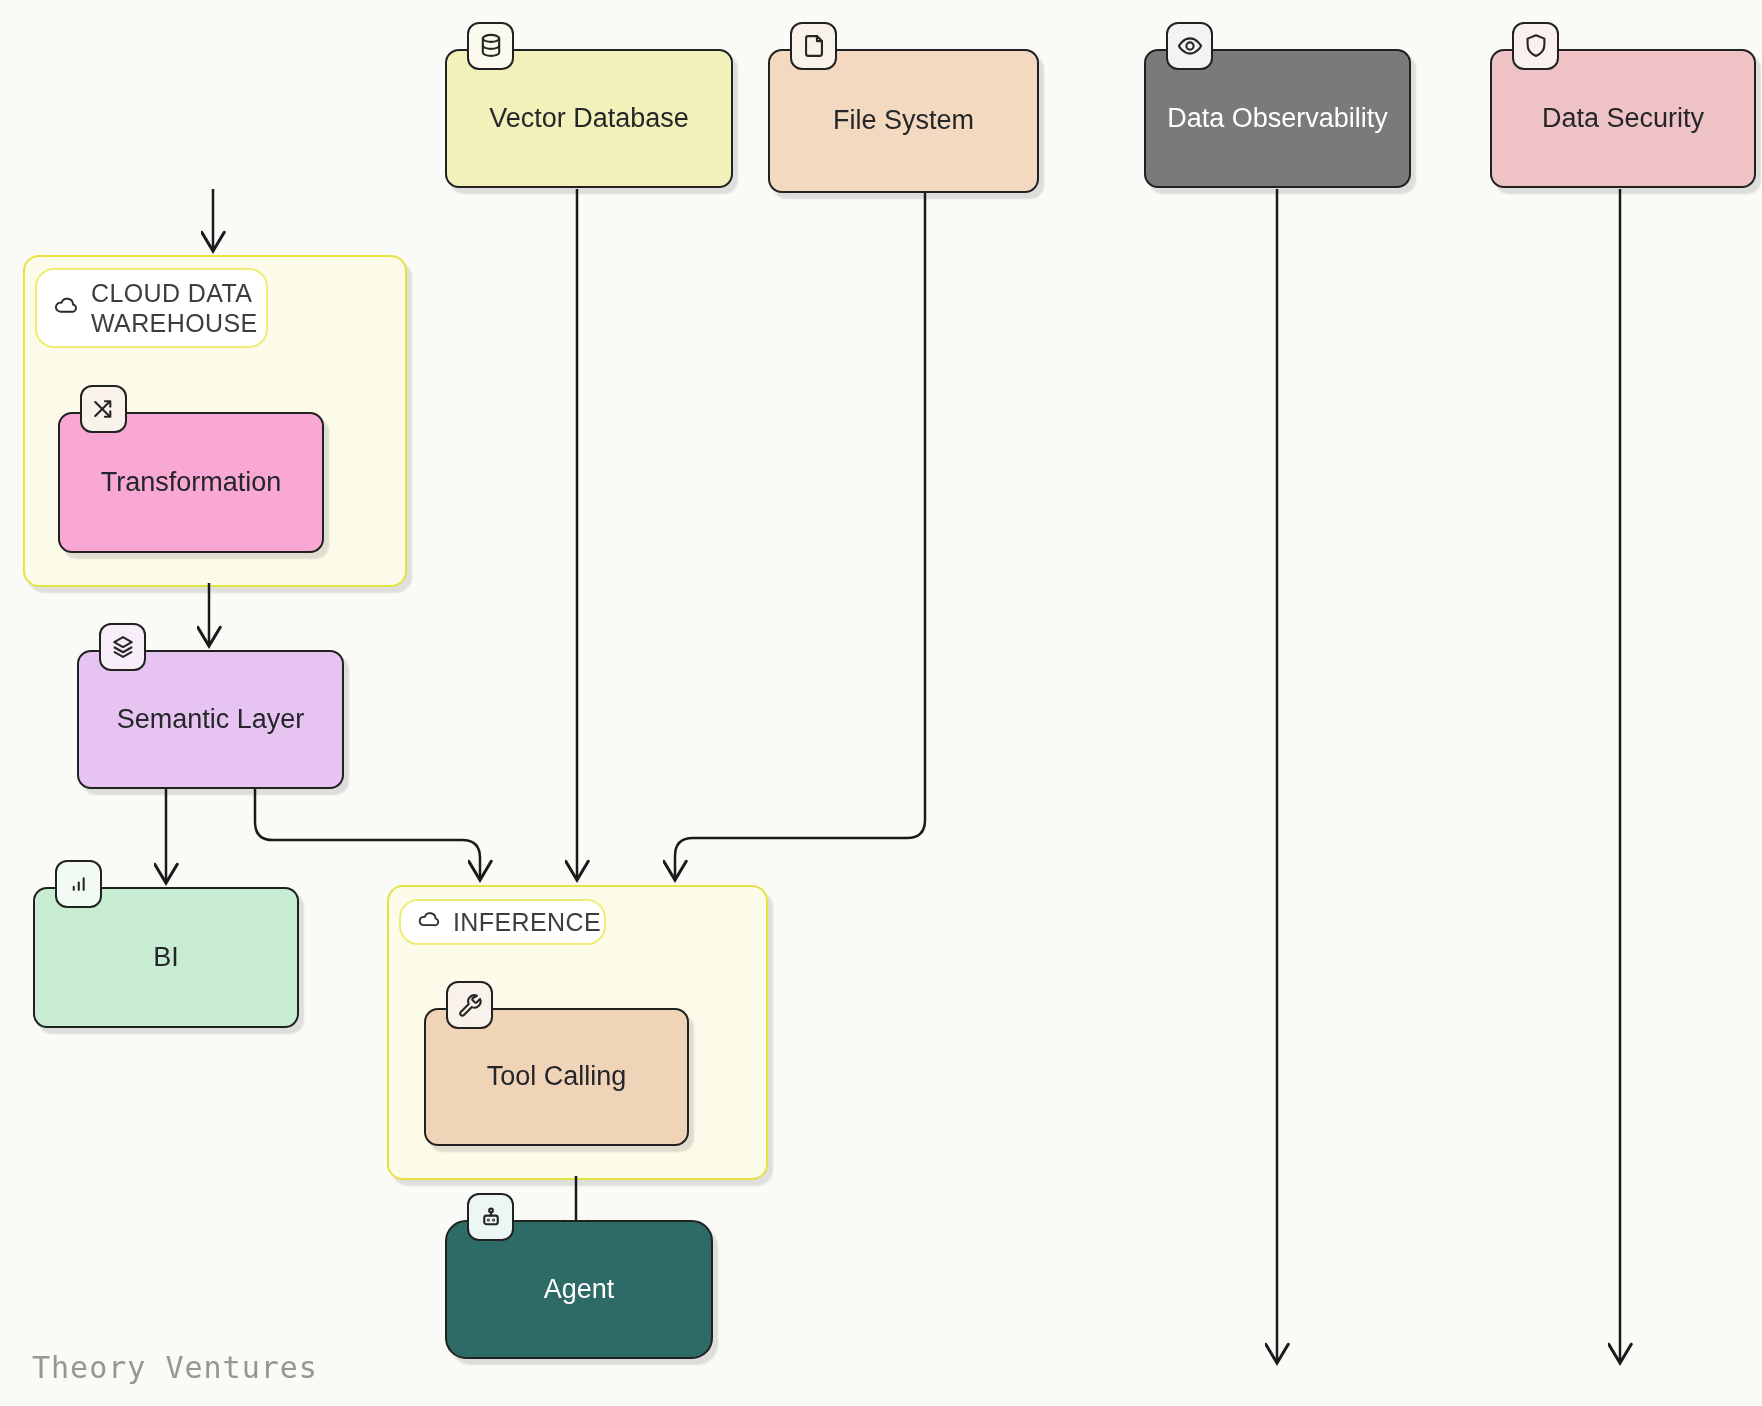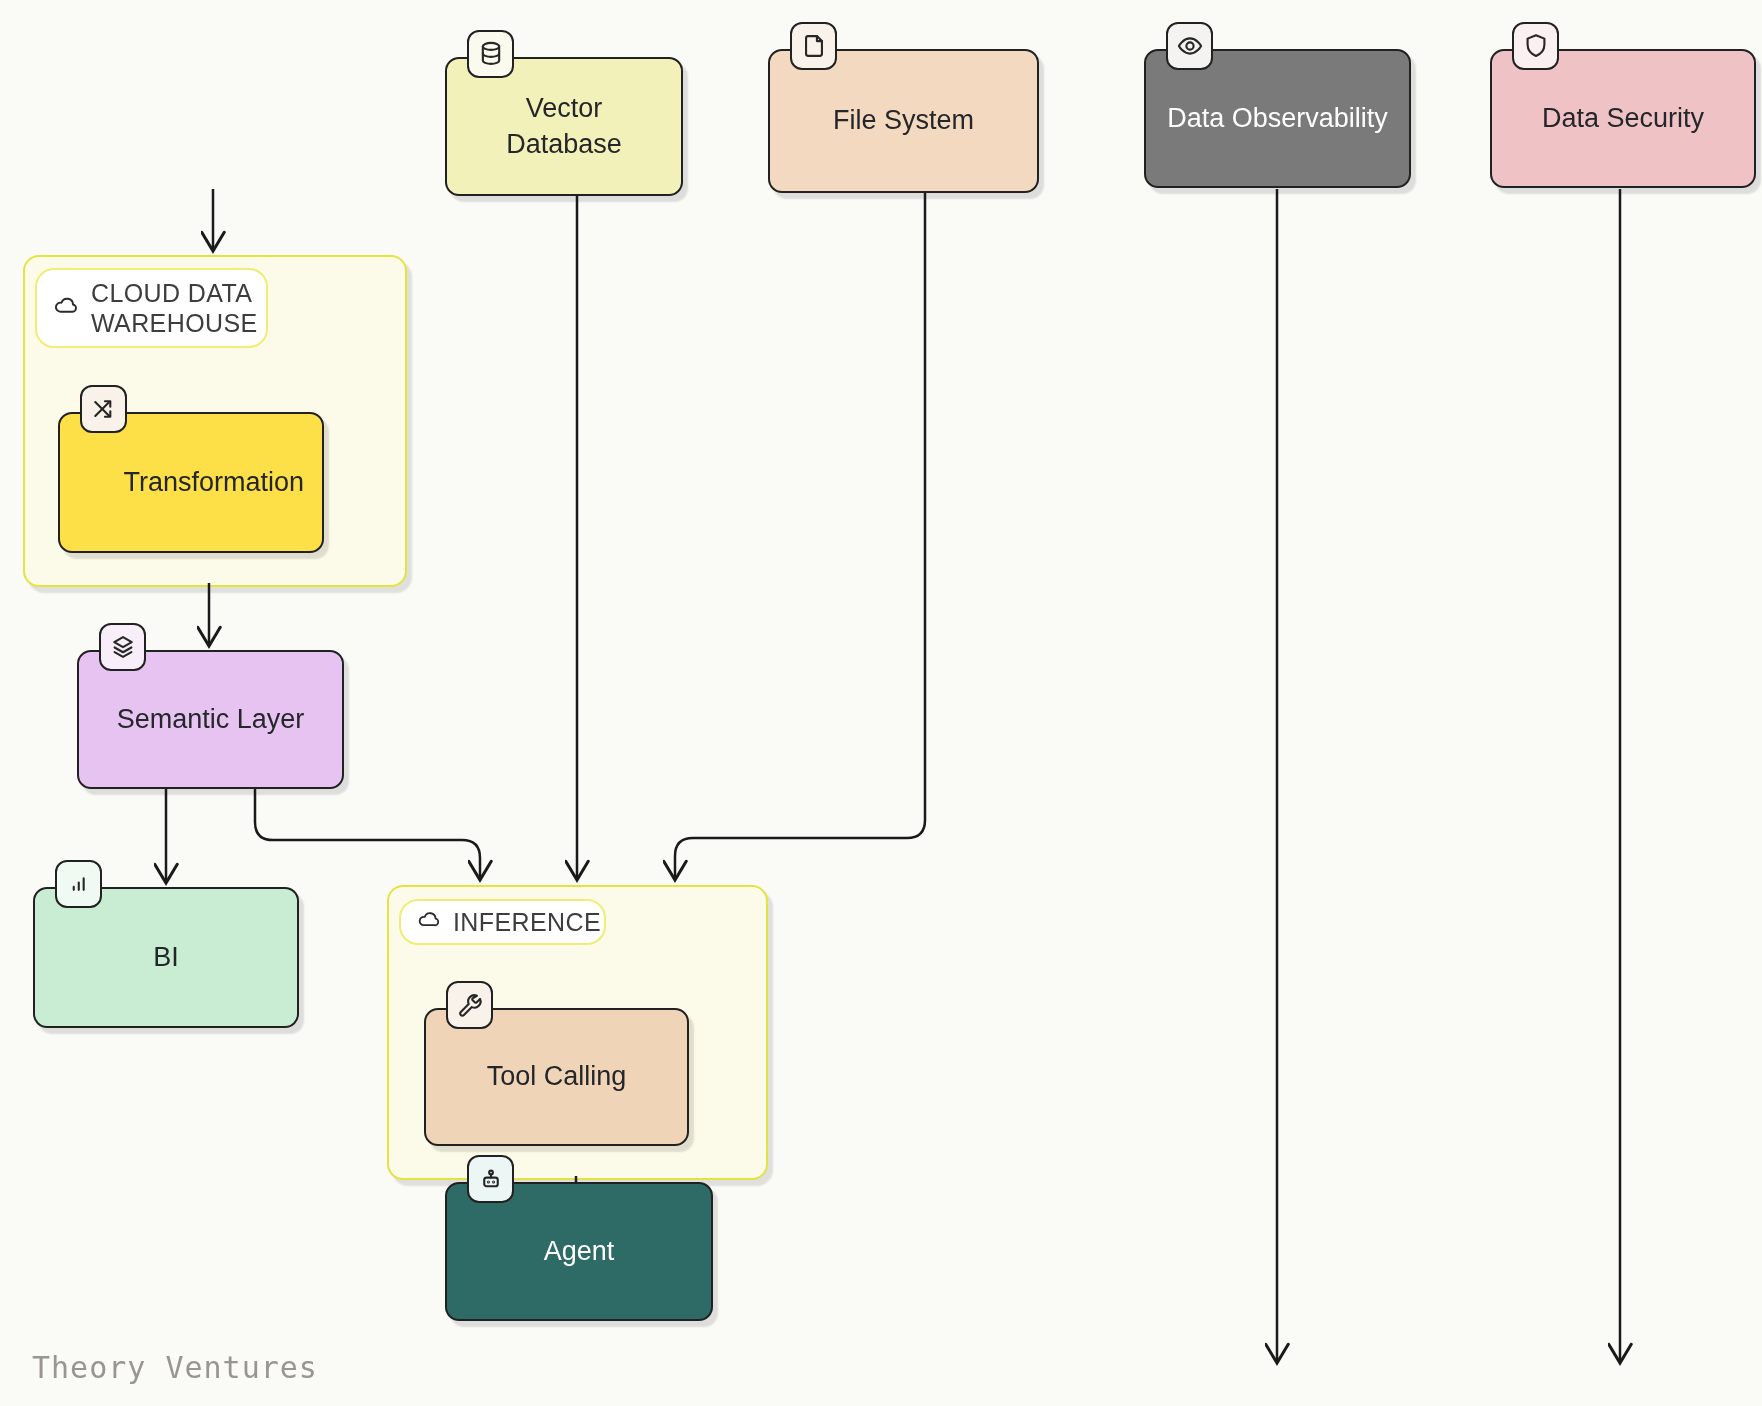--- a/index.html
+++ b/index.html
@@ -60,21 +60,21 @@
     display:flex;align-items:center;justify-content:center;
     background:#faf8f3;
   }
   .badge svg{display:block;}
 
   .fill-etl{background:#b5d7e7;}
   .fill-vdb{background:#f2f1ba;}
   .fill-fs {background:#f2d9bf;}
   .fill-dob{background:#7b7a7b;color:#ffffff;}
   .fill-dsec{background:#efc3c6;}
-  .fill-trans{background:#fde047;text-align:right;}
+  .fill-trans{background:#f9a8d4;}
   .fill-sem{background:#e7c3f2;}
   .fill-bi{background:#c9edd2;}
   .fill-tool{background:#f0d4b8;}
   .fill-agent{background:#2e6a66;color:#ffffff;}
 
   .bg-etl{background:#edf4f8;}
   .bg-vdb{background:#fbfaee;}
   .bg-fs{background:#f9f2ea;}
   .bg-dob{background:#f5f3f2;}
   .bg-dsec{background:#faf0ef;}
@@ -134,21 +134,21 @@
       <path d="M255 789 V822 Q255 840 273 840 H462 Q480 840 480 858 V880" marker-end="url(#arrowV)"></path>
       <path d="M577 189 V880" marker-end="url(#arrowV)"></path>
       <path d="M925 189 V820 Q925 838 907 838 H693 Q675 838 675 856 V880" marker-end="url(#arrowV)"></path>
       <path d="M576 1176 V1240" marker-end="url(#arrowV)"></path>
       <path d="M1277 189 V1363" marker-end="url(#arrowV)"></path>
       <path d="M1620 189 V1363" marker-end="url(#arrowV)"></path>
     </g>
   </svg>
 
 
-  <div class="node fill-vdb" style="left:445px;top:49px;width:238px;height:139px;margin-top:8px;">
+  <div class="node fill-vdb" style="left:445px;top:49px;width:288px;height:139px;">
     <span class="badge bg-vdb">
       <svg width="28" height="28" viewBox="0 0 24 24" fill="none" stroke="#262626" stroke-width="1.8" stroke-linecap="round" stroke-linejoin="round">
         <ellipse cx="12" cy="5.5" rx="7" ry="3"></ellipse>
         <path d="M5 5.5v6c0 1.66 3.13 3 7 3s7-1.34 7-3v-6"></path>
         <path d="M5 11.5v6c0 1.66 3.13 3 7 3s7-1.34 7-3v-6"></path>
       </svg>
     </span>
     <span class="lbl">Vector Database</span>
   </div>
 
@@ -217,21 +217,21 @@
 
   <div class="node fill-tool" style="left:424px;top:1008px;width:265px;height:138px;">
     <span class="badge bg-tool">
       <svg width="28" height="28" viewBox="0 0 24 24" fill="none" stroke="#262626" stroke-width="1.8" stroke-linecap="round" stroke-linejoin="round">
         <path d="M14.2 6.4a1 1 0 0 0 .1 1.5l1.8 1.8a1 1 0 0 0 1.5.1l3-3a5.3 5.3 0 0 1-7 7l-6.8 6.8a1.9 1.9 0 0 1-2.7-2.7l6.8-6.8a5.3 5.3 0 0 1 7-7z"></path>
       </svg>
     </span>
     <span class="lbl">Tool Calling</span>
   </div>
 
-  <div class="node fill-agent" style="left:445px;top:1182px;width:268px;height:139px;">
+  <div class="node fill-agent" style="left:445px;top:1220px;width:268px;height:139px;border-radius:21px;">
     <span class="badge bg-agent">
       <svg width="28" height="28" viewBox="0 0 24 24" fill="none" stroke="#262626" stroke-width="1.8" stroke-linecap="round" stroke-linejoin="round">
         <rect x="6.2" y="10.8" width="11.6" height="7.4" rx="2"></rect>
         <circle cx="9.8" cy="14.5" r="0.4" fill="#262626"></circle>
         <circle cx="14.2" cy="14.5" r="0.4" fill="#262626"></circle>
         <path d="M12 10.8V8"></path>
         <circle cx="12" cy="6.4" r="1.6"></circle>
       </svg>
     </span>
     <span class="lbl">Agent</span>

